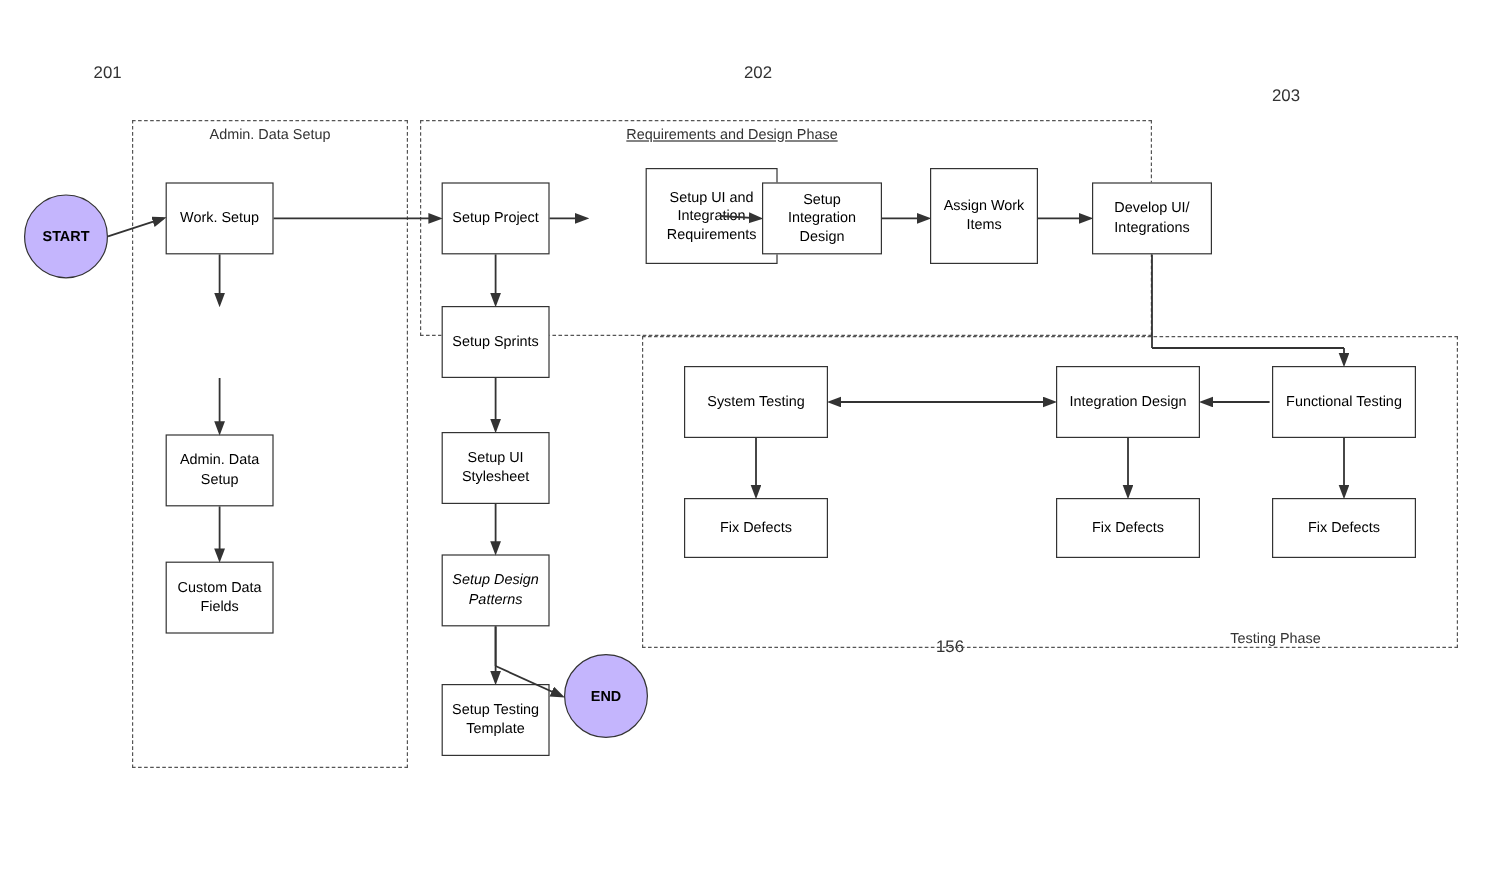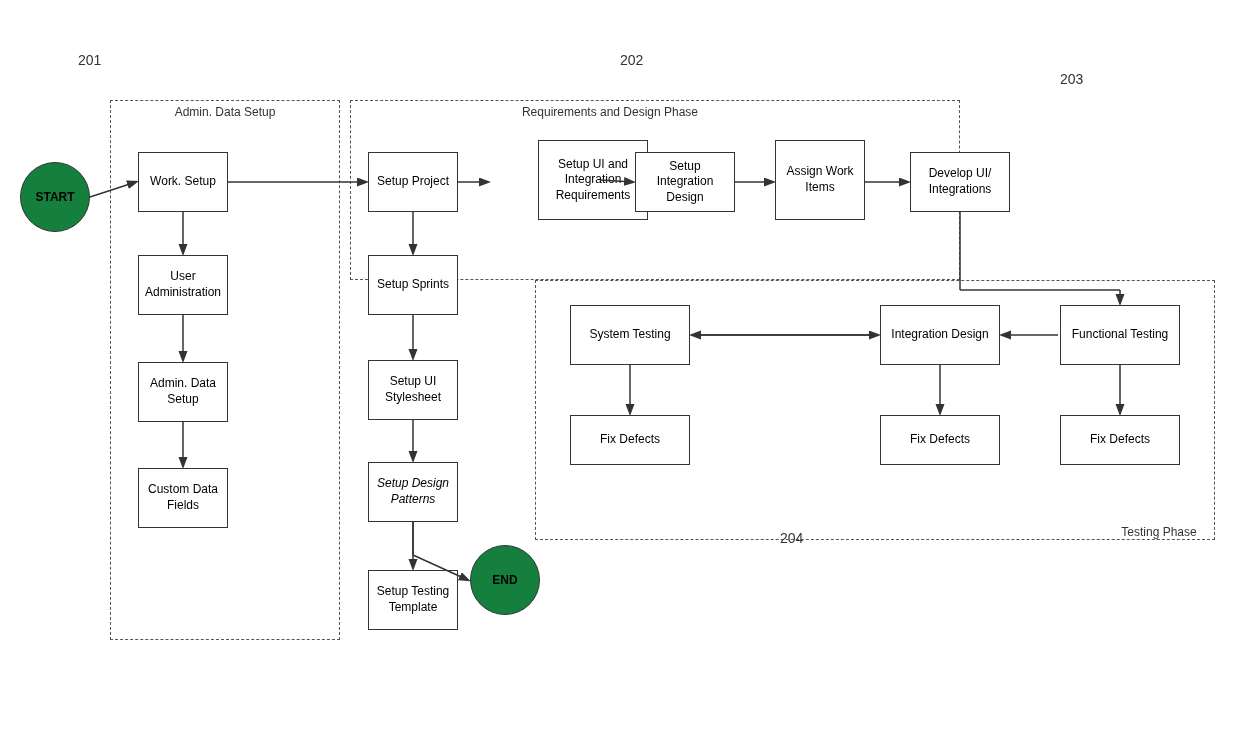--- a/index.html
+++ b/index.html
@@ -31,21 +31,21 @@
       align-items: center;
       justify-content: center;
       text-align: center;
       font-size: 12px;
       line-height: 1.3;
       padding: 4px;
     }
     .rounded {
       border-radius: 50%;
       border: 1.5px solid #333;
-      background: #15803d;
+      background: #c4b5fd;
       position: absolute;
       display: flex;
       align-items: center;
       justify-content: center;
       text-align: right;
       font-size: 12px;
       font-weight: bold;
     }
     .dashed-region {
       position: absolute;
@@ -65,38 +65,36 @@
     }
   </style>
 </head>
 <body>
 
 <div id="diagram">
 
   <div class="ref-num" style="top:52px; left:78px;">201</div>
   <div class="ref-num" style="top:52px; left:620px;">202</div>
   <div class="ref-num" style="top:52px; left:1060px;margin-top:19px;">203</div>
-  <div class="ref-num" style="top:530px; left:780px;">204</div>
+  <div class="ref-num" style="top:530px; left:780px;">156</div>
 
   <div class="dashed-region" style="left:110px; top:100px; width:230px; height:540px;"></div>
   <div class="region-label" style="left:155px; top:105px; width:140px;">Admin. Data Setup</div>
 
   <div class="dashed-region" style="left:350px; top:100px; width:610px; height:180px;"></div>
-  <div class="region-label" style="left:500px; top:105px; width:220px;">Requirements and Design Phase</div>
+  <div class="region-label" style="left:500px; top:105px; width:220px;text-decoration:underline;">Requirements and Design Phase</div>
 
   <div class="dashed-region" style="left:535px; top:280px; width:680px; height:260px;"></div>
-  <div class="region-label" style="left:1084px; top:525px; width:150px;">Testing Phase</div>
+  <div class="region-label" style="left:988px; top:525px; width:150px;">Testing Phase</div>
 
   <div class="rounded" style="left:20px; top:162px; width:70px; height:70px;">START</div>
 
   <div class="box" style="left:138px; top:152px; width:90px; height:60px;">Work.
 Setup</div>
 
-  <div class="box" style="left:138px; top:255px; width:90px; height:60px;">User
-Administration</div>
 
   <div class="box" style="left:138px; top:362px; width:90px; height:60px;">Admin. Data
 Setup</div>
 
   <div class="box" style="left:138px; top:468px; width:90px; height:60px;">Custom Data
 Fields</div>
 
   <div class="box" style="left:368px; top:152px; width:90px; height:60px;">Setup
 Project</div>
 

